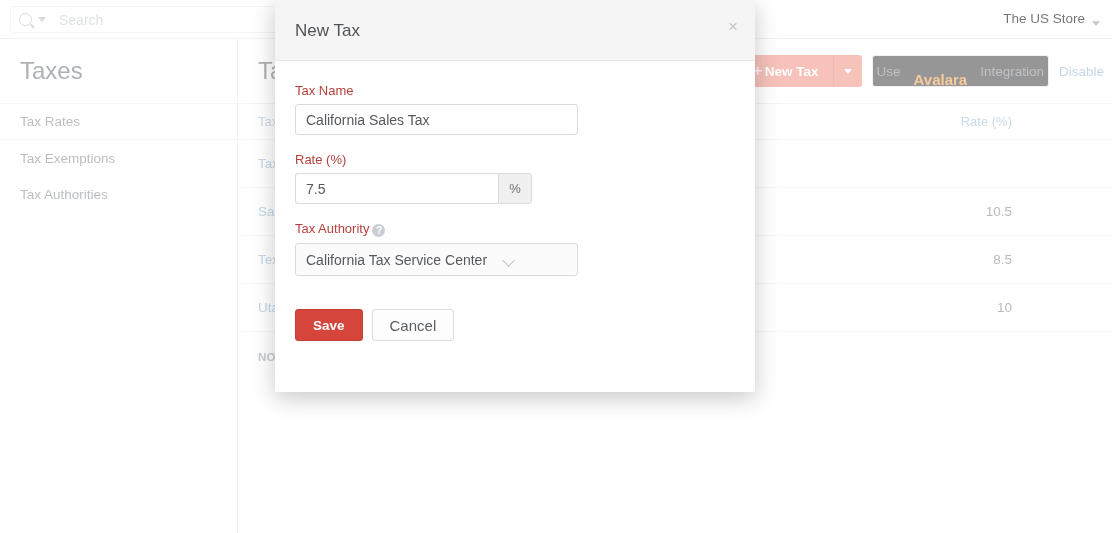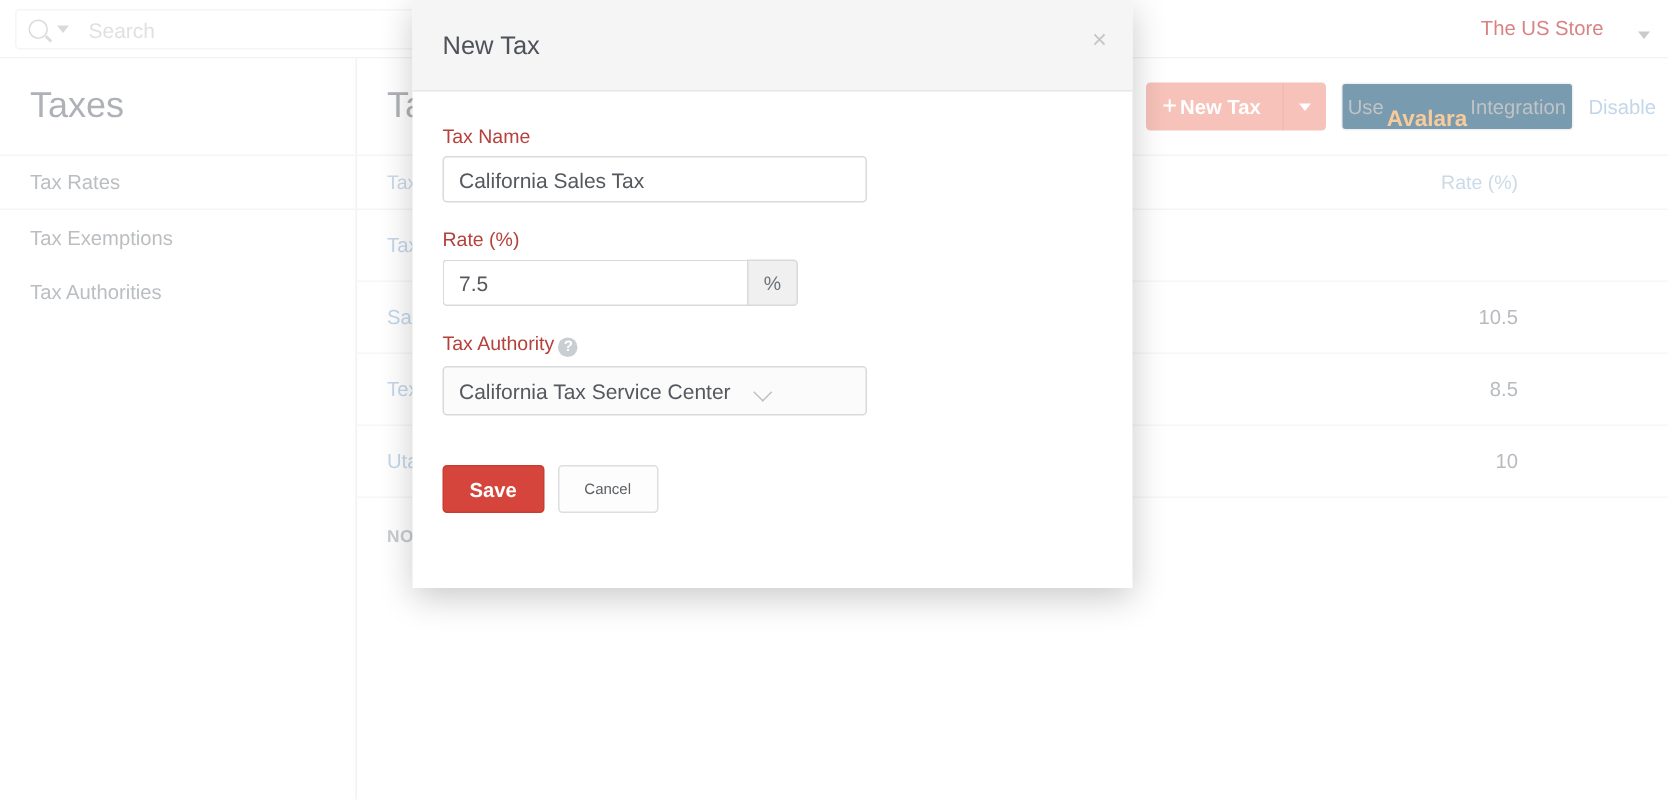--- a/index.html
+++ b/index.html
@@ -77,24 +77,24 @@
     background: transparent;
     flex: 1 1 auto;
     height: 24px;
   }
   .search-input::placeholder { color: #c4c9cd; }
 
   .store-menu {
     position: absolute;
     right: 12px; top: 11px;
     font-size: 13.5px;
-    color: #b91c1c;
+    color: #000000;
     display: flex;
     align-items: flex-end;
-    gap: 23px;
+    gap: 7px;
     cursor: pointer;
   }
   .store-menu .caret-sm {
     margin-left: 0;
     border-top-color: #9aa0a6;
   }
 
   
   .sidebar {
     position: absolute;
@@ -189,27 +189,27 @@
   .caret-white {
     width: 0; height: 0;
     border-left: 4px solid transparent;
     border-right: 4px solid transparent;
     border-top: 5px solid #ffffff;
   }
   .btn-avalara {
     height: 32px;
     border: 1px solid #e4e6e8;
     border-radius: 3px;
-    background: #0c4a6e;
+    background: #404040;
     display: flex;
     align-items: center;
     padding: 0 4px;
     font-size: 13.5px;
     color: #8d9399;
-    gap: 2px;
+    gap: 13px;
     cursor: pointer;
     box-sizing: border-box;
   }
   .avalara-brand {
     color: #f2a04a;
     font-weight: bold;
     font-size: 15px;
     margin-top: 17px;
   }
   .link-disable {
@@ -381,21 +381,21 @@
     padding: 0 17px;
     height: 32px;
     cursor: pointer;
   }
   .btn-cancel {
     background: #fdfdfd;
     color: #5a5f64;
     border: 1px solid #dcdee0;
     border-radius: 3px;
     font-family: "Liberation Sans", sans-serif;
-    font-size: 10px;
+    font-size: 15px;
     padding: 0 17px;
     height: 32px;
     cursor: pointer;
   }
 
   .overlay {
     position: absolute;
     left: 0; top: 0;
     width: 1112px; height: 533px;
     background: rgba(255,255,255,.45);

